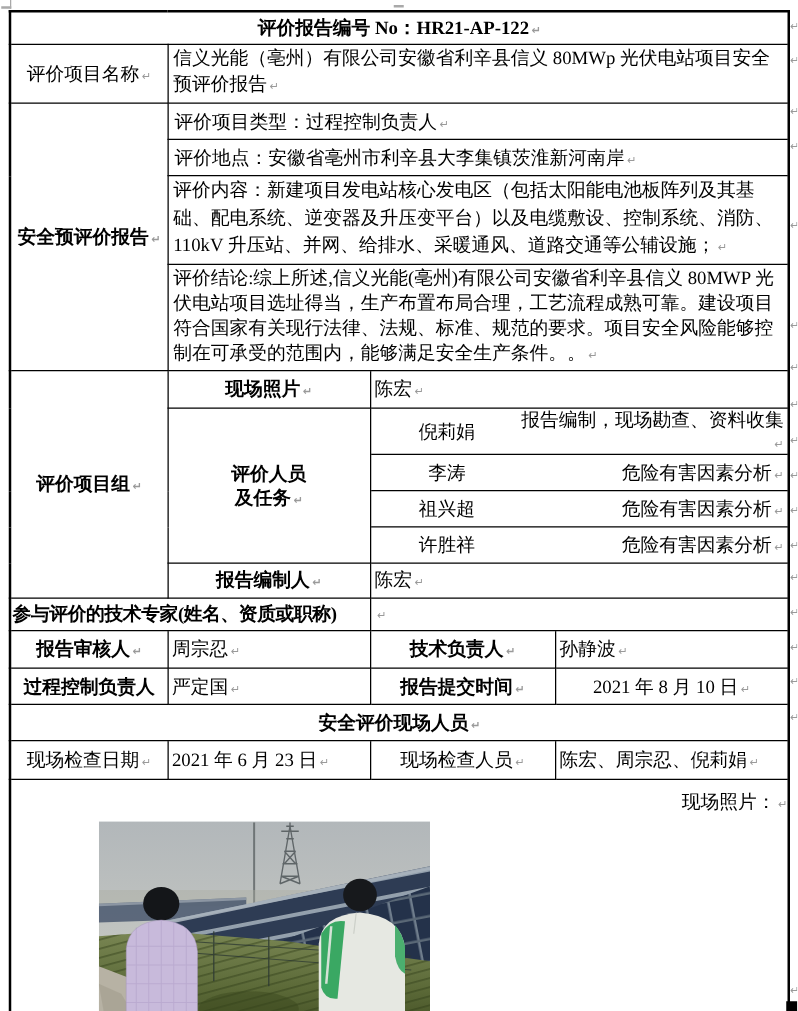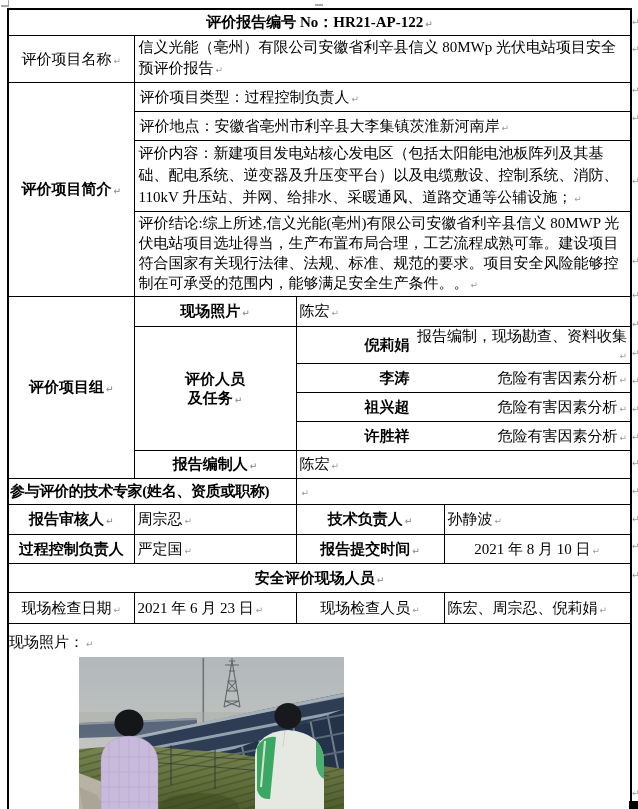--- a/index.html
+++ b/index.html
@@ -8,25 +8,25 @@
   table.report{border-collapse:collapse;table-layout:fixed;width:623px;
         position:absolute;left:7px;top:8px;border:2px solid #000;}
   td{border:1px solid #000;font-size:15px;vertical-align:middle;padding:0 3px;overflow:hidden;}
   .c{text-align:center;}
   .b{font-weight:bold;}
   .l{text-align:left;padding-left:5px;}
   .para{text-align:left;line-height:22px;padding:1px 2px 1px 4px;}
   .para2{text-align:left;line-height:20px;padding:1px 2px 1px 4px;}
   .pm{color:#9a9a9a;font-size:9px;margin-left:2px;font-family:"DejaVu Sans",sans-serif;}
   .memberrow{display:flex;align-items:center;}
-  .membername{width:104px;padding-left:6px;text-align:right;flex:0 0 auto;font-weight:bold;}
+  .membername{width:104px;padding-left:6px;text-align:center;flex:0 0 auto;}
   .membertask{flex:1;text-align:right;}
   .expertslbl{font-weight:bold;padding-left:1px;letter-spacing:-0.3px;white-space:nowrap;}
   .photocell{vertical-align:top;padding:0;}
-  .photolabel{text-align:left;margin-top:7px;height:22px;line-height:22px;}
+  .photolabel{text-align:right;margin-top:7px;height:22px;line-height:22px;}
   .photobox{position:relative;width:265px;height:175px;margin:4px 0 0 70px;overflow:hidden;}
   
   .rowend{position:absolute;left:632px;color:#9a9a9a;font-size:9px;
           font-family:"DejaVu Sans",sans-serif;line-height:10px;}
   .tick1{position:absolute;left:1px;top:0;width:7px;height:5px;
          border-bottom:2px solid #a9a9a9;border-right:1px solid #a9a9a9;}
   .tick2{position:absolute;left:315px;top:0;width:8px;height:4px;border-bottom:2px solid #a9a9a9;}
   .sizehandle{position:absolute;left:629px;top:801px;width:9px;height:8px;background:#000;}
 </style>
 </head>
@@ -49,21 +49,21 @@
         <tr>
       <td colspan="4" class="c b" style="height:25px"><span>评价报告编号 No：HR21-AP-122</span><span class="pm">↵</span></td>
     </tr>
 
     <tr>
       <td class="c" style="height:42px"><span>评价项目名称</span><span class="pm">↵</span></td>
       <td colspan="3" class="para" style="line-height:21px"><span>信义光能（亳州）有限公司安徽省利辛县信义 80MWp 光伏电站项目安全预评价报告</span><span class="pm">↵</span></td>
     </tr>
 
     <tr>
-      <td rowspan="4" class="c b"><span>评价项目简介</span><span class="pm">↵</span></td>
+      <td rowspan="4" class="c b"><span>安全预评价报告</span><span class="pm">↵</span></td>
       <td colspan="3" class="l" style="height:28px"><span>评价项目类型：过程控制负责人</span><span class="pm">↵</span></td>
     </tr>
     <tr>
       <td colspan="3" class="l" style="height:28px"><span>评价地点：安徽省亳州市利辛县大李集镇茨淮新河南岸</span><span class="pm">↵</span></td>
     </tr>
     <tr>
       <td colspan="3" class="para" style="height:66px"><span>评价内容：新建项目发电站核心发电区（包括太阳能电池板阵列及其基础、配电系统、逆变器及升压变平台）以及电缆敷设、控制系统、消防、110kV 升压站、并网、给排水、采暖通风、道路交通等公辅设施；</span><span class="pm">↵</span></td>
     </tr>
     <tr>
       <td colspan="3" class="para2" style="height:81px"><span>评价结论:综上所述,信义光能(亳州)有限公司安徽省利辛县信义 80MWP 光伏电站项目选址得当，生产布置布局合理，工艺流程成熟可靠。建设项目符合国家有关现行法律、法规、标准、规范的要求。项目安全风险能够控制在可承受的范围内，能够满足安全生产条件。。</span><span class="pm">↵</span></td>

